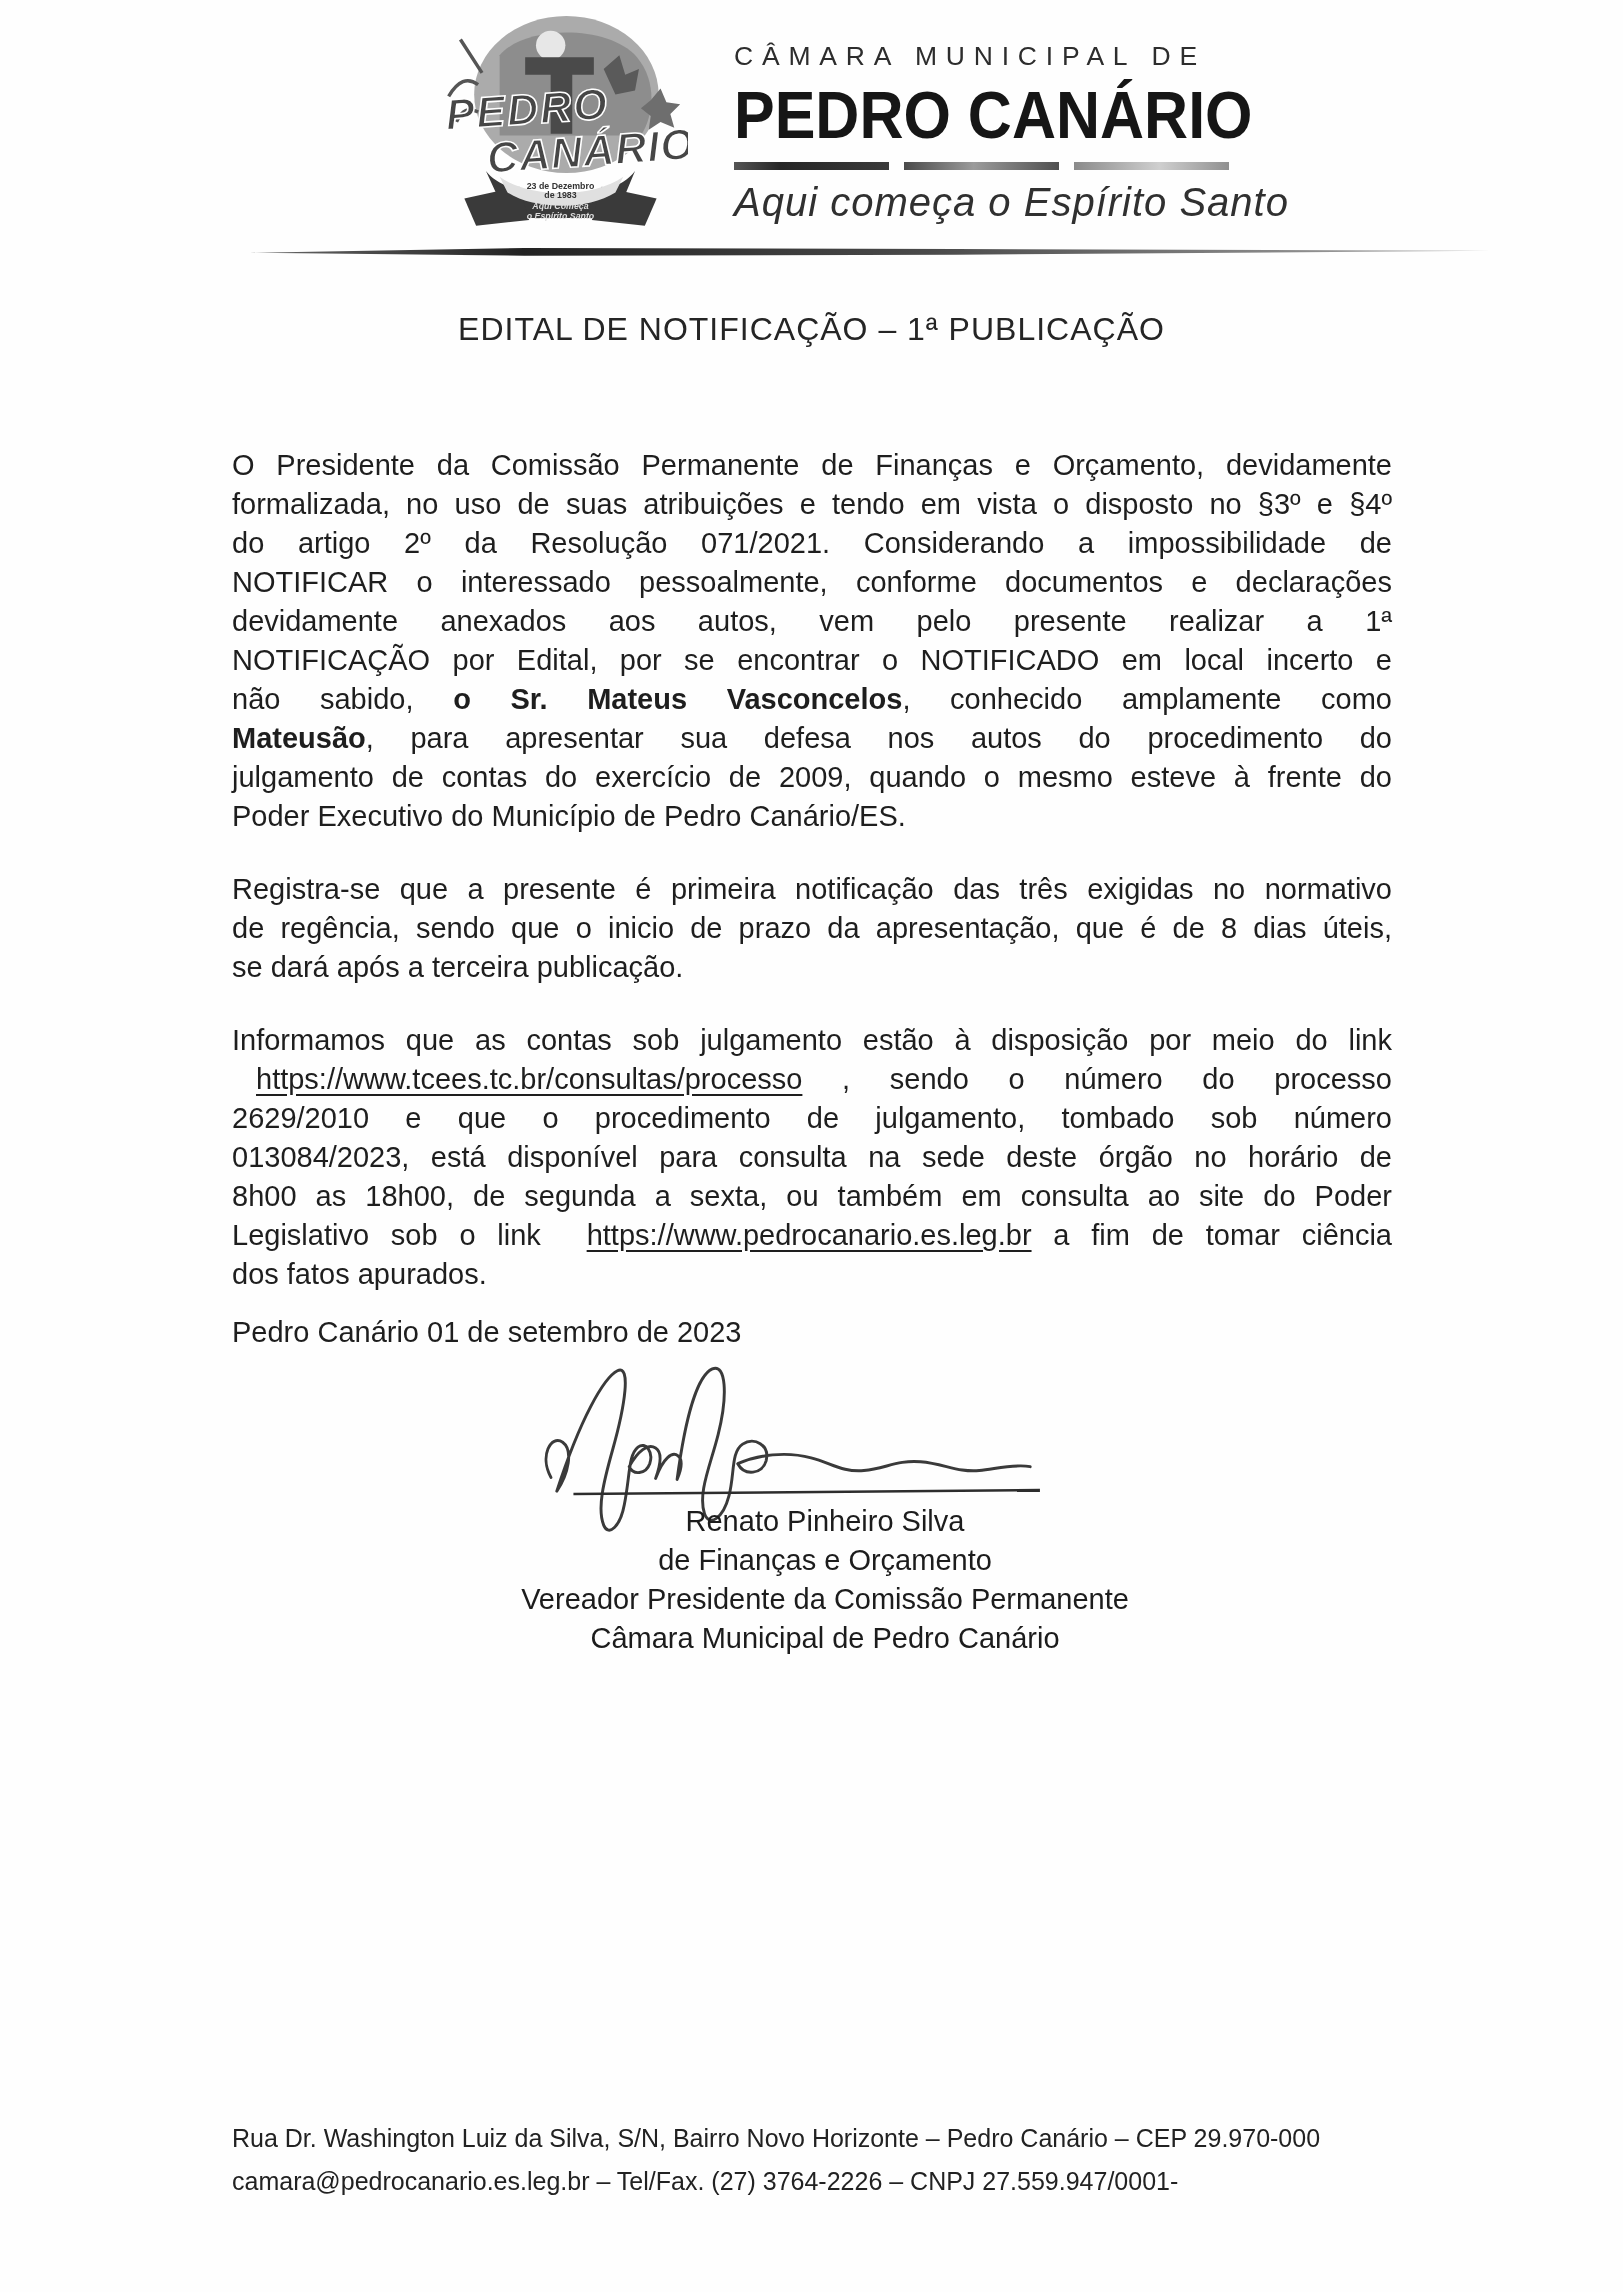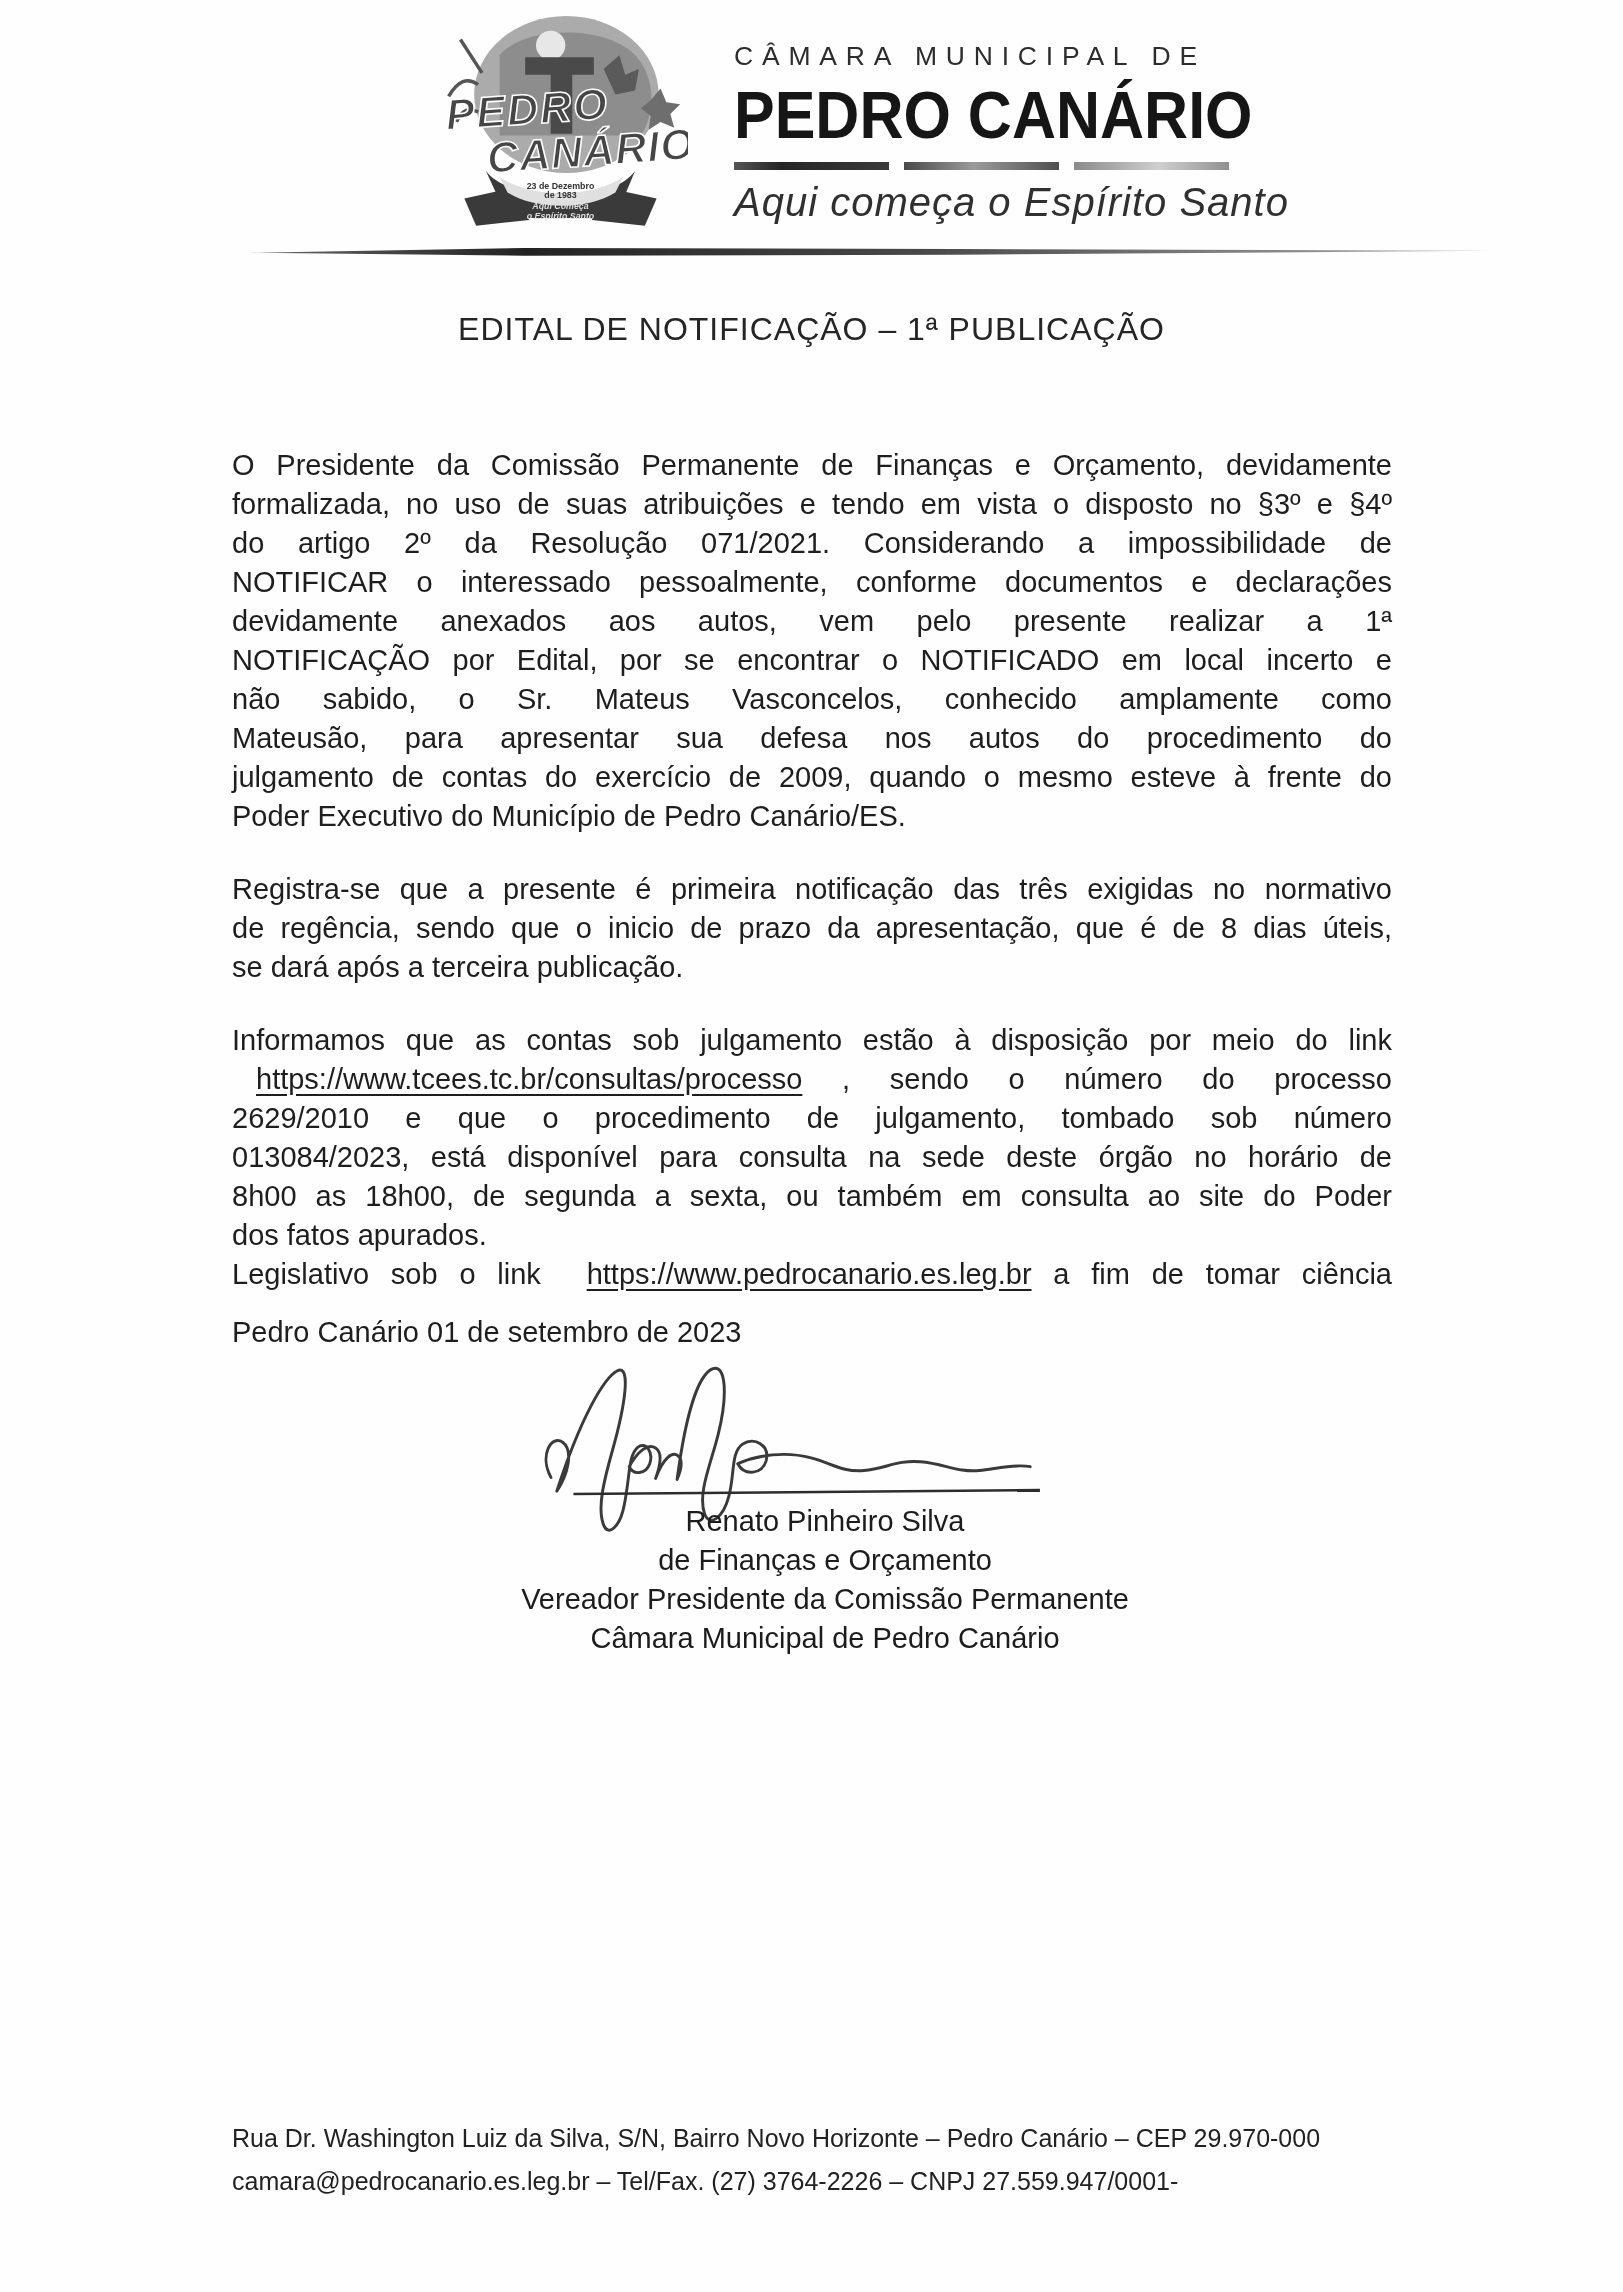--- a/index.html
+++ b/index.html
@@ -23,21 +23,21 @@
   .rule { position:absolute; left:250px; top:245px; width:1240px; height:13.7px; }
   
   .title { position:absolute; top:311px; left:0; width:100%; text-align:center;
            font-size:32px; font-weight:400; letter-spacing:1px; color:#252525; }
   
   .body { position:absolute; left:232px; top:446px; width:1160px;
           font-size:29px; line-height:39px; }
   .para { margin-bottom:34px; }
   .jline { text-align:justify; text-align-last:justify; }
   .jline.last { text-align-last:left; }
-  .b { font-weight:normal; }
+  .b { font-weight:bold; }
   .u { text-decoration:underline; text-underline-offset:4.9px;margin-left:24px; }
   .date { position:absolute; left:232px; top:1316px; font-size:29px; color:#1e1e1e; }
   
   .sig-img { position:absolute; left:529px; top:1362px; width:573px; height:178px; }
   .sig { position:absolute; left:245px; top:1502px; width:1160px; text-align:center;
          font-size:29px; line-height:39px; color:#1c1c1c; }
   
   .footer { position:absolute; left:232px; top:2117px; width:1235px;
             font-size:25px; line-height:43px; color:#222; }
 </style>
@@ -109,22 +109,22 @@
         <div class="jline"><span>Registra-se que a presente é primeira notificação das três exigidas no normativo</span></div>
         <div class="jline"><span>de regência, sendo que o inicio de prazo da apresentação, que é de 8 dias úteis,</span></div>
         <div class="jline last"><span>se dará após a terceira publicação.</span></div>
       </div>
       <div class="para">
         <div class="jline"><span>Informamos que as contas sob julgamento estão à disposição por meio do link</span></div>
         <div class="jline"><span class="u">https://www.tcees.tc.br/consultas/processo</span><span> , sendo o número do processo</span></div>
         <div class="jline"><span>2629/2010 e que o procedimento de julgamento, tombado sob número</span></div>
         <div class="jline"><span>013084/2023, está disponível para consulta na sede deste órgão no horário de</span></div>
         <div class="jline"><span>8h00 as 18h00, de segunda a sexta, ou também em consulta ao site do Poder</span></div>
+        <div class="jline"><span>Legislativo sob o link </span><span class="u">https://www.pedrocanario.es.leg.br</span><span> a fim de tomar ciência</span></div>
         <div class="jline last"><span>dos fatos apurados.</span></div>
-        <div class="jline"><span>Legislativo sob o link </span><span class="u">https://www.pedrocanario.es.leg.br</span><span> a fim de tomar ciência</span></div>
       </div>
     </main>
 
   <div class="date">Pedro Canário 01 de setembro de 2023</div>
 
   <svg class="sig-img" viewBox="0 0 585 182">
     <path d="M22 118 C 10 96 22 74 34 82 C 45 90 40 114 28 132
              C 52 58 76 16 90 9 C 104 2 98 44 85 90
              C 76 122 69 150 76 167 C 81 179 93 168 97 146
              C 103 116 101 95 111 87 C 119 81 127 92 123 104

